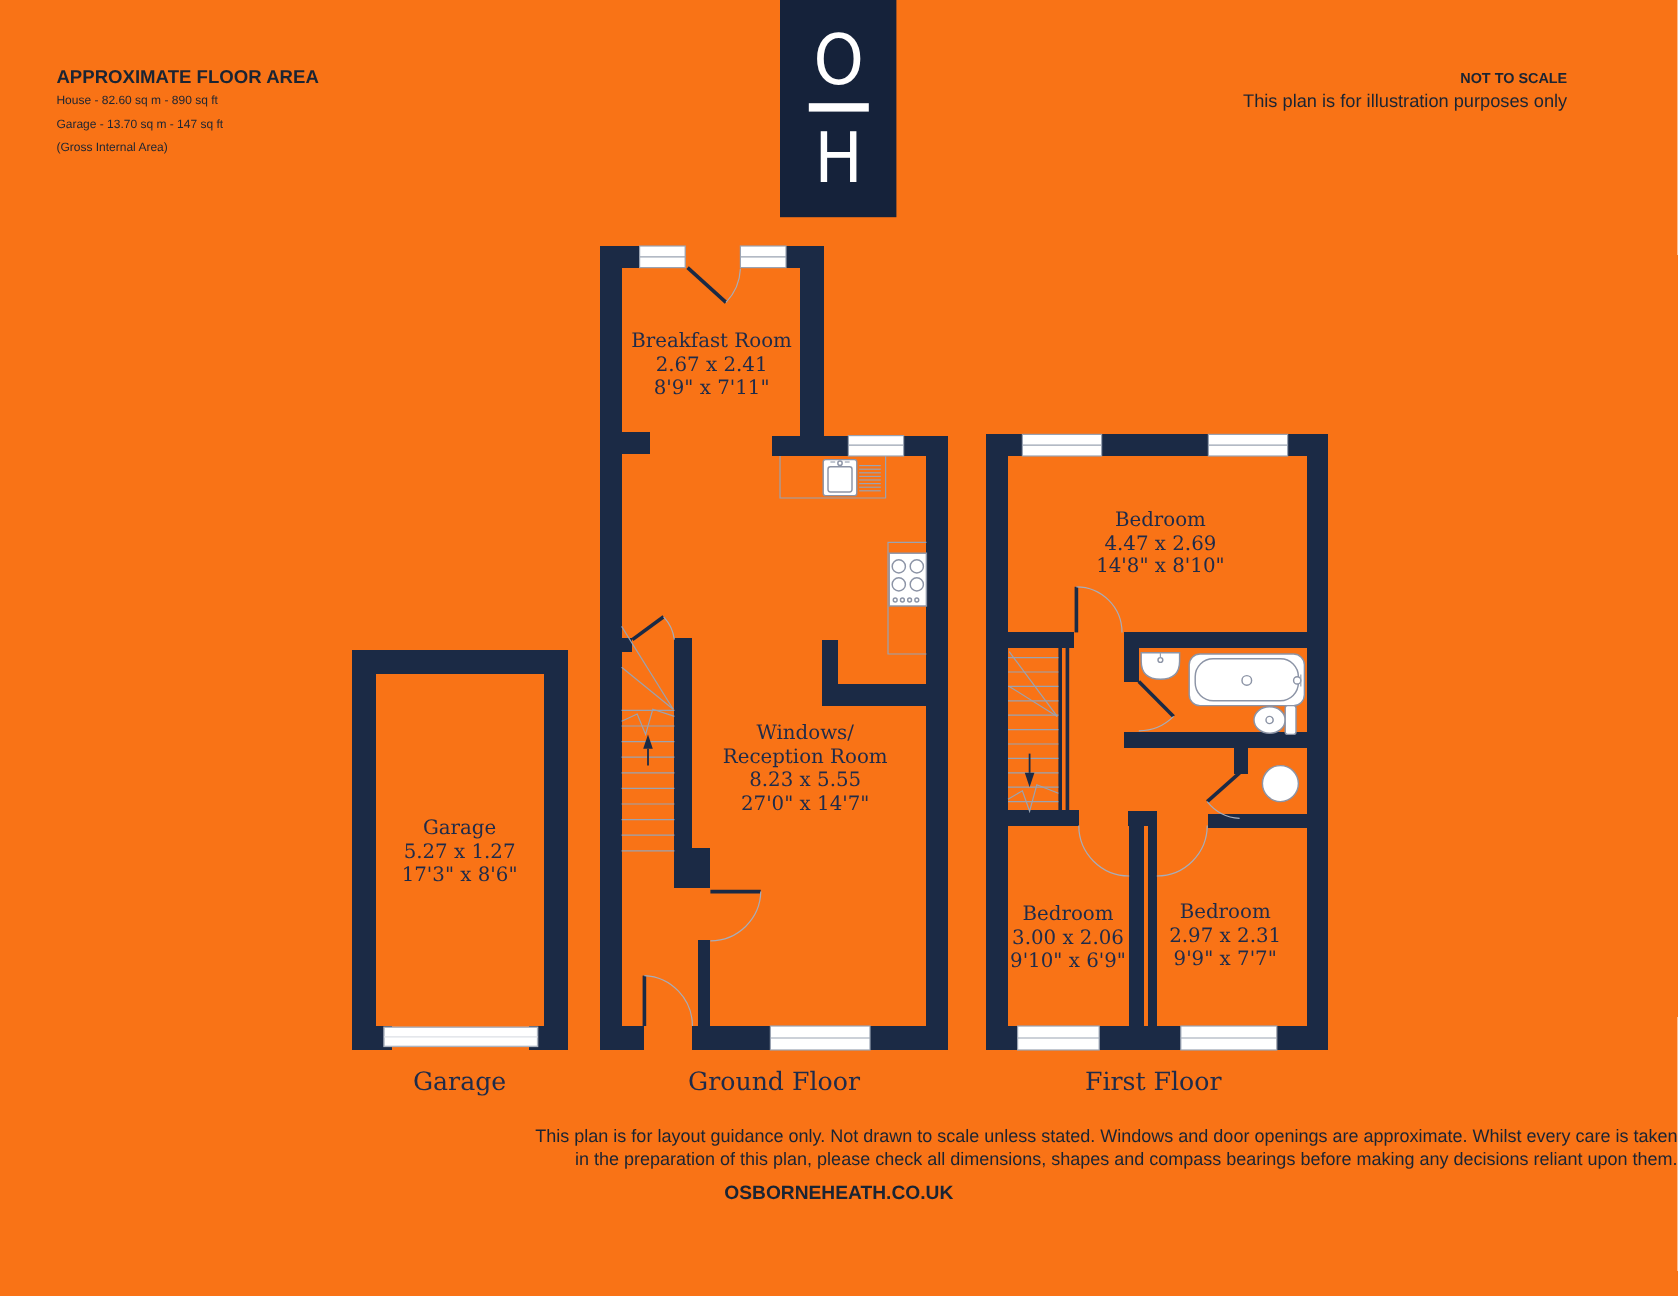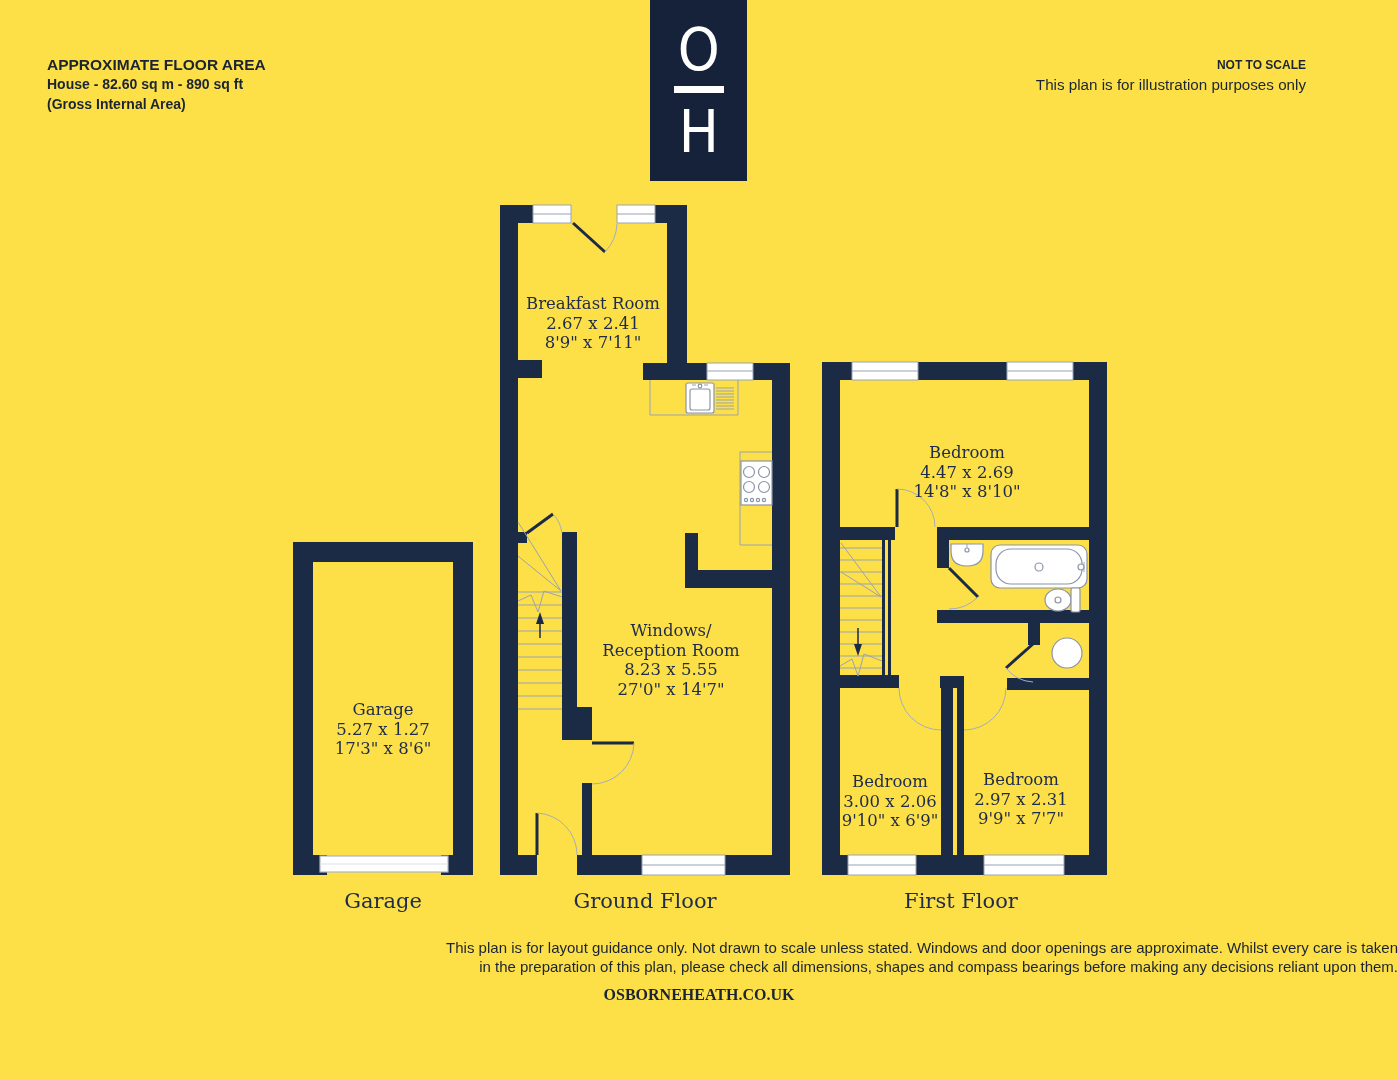--- a/index.html
+++ b/index.html
@@ -1,43 +1,43 @@
 <!DOCTYPE html>
 <html><head>
 <meta charset="utf-8">
 <style>
   html,body{margin:0;padding:0;background:#fff;}
-  .canvas{position:relative;width:1398px;height:1080px;background:#fde047;overflow:hidden;
+  .canvas{position:relative;width:1398px;height:1080px;background:#f97316;overflow:hidden;
           font-family:"Liberation Sans",sans-serif;color:#1a2433;}
   .plan-svg{position:absolute;left:0;top:0;}
   
   .hdr-left{position:absolute;left:47px;top:55px;width:330px;}
   .hdr-left .t{font-weight:bold;font-size:15.5px;line-height:20px;}
-  .hdr-left .l{font-size:14px;line-height:19.6px;font-weight:bold;}
+  .hdr-left .l{font-size:10px;line-height:19.6px;}
   .hdr-right{position:absolute;right:92px;top:55px;width:400px;text-align:right;}
   .hdr-right .t{font-weight:bold;font-size:12px;line-height:20px;text-align:right;}
   .hdr-right .s{font-size:15.2px;line-height:19.6px;}
   
   .logo{position:absolute;left:650px;top:0;width:97px;height:181px;background:#15223a;
         display:flex;flex-direction:column;align-items:center;justify-content:center;}
   .logo .letter{color:#ffffff;font-family:"DejaVu Sans",sans-serif;font-size:58px;
                 line-height:62px;font-weight:400;transform:scaleX(.92);}
   .logo .bar{width:50px;height:7px;background:#ffffff;margin:5px 0 8px 0;}
   
   .rlabel{position:absolute;width:220px;text-align:center;
           font-family:"DejaVu Serif","Liberation Serif",serif;
-          font-size:16.5px;line-height:19.5px;color:#1e2b4a;margin-top:20px;}
+          font-size:16.5px;line-height:19.5px;color:#1e2b4a;}
   .caption{position:absolute;width:220px;text-align:center;
            font-family:"DejaVu Serif","Liberation Serif",serif;
            font-size:21px;color:#1e2b4a;}
   
   .disclaimer{position:absolute;left:0;top:938px;width:1398px;text-align:right;
               font-size:15px;line-height:19px;color:#1a2433;}
   .website{position:absolute;left:0;top:986px;width:1398px;text-align:center;
-           font-weight:bold;font-size:16px;color:#1a2433;font-family:Liberation Serif, serif;}
+           font-weight:bold;font-size:16px;color:#1a2433;}
   
   .wall{fill:#1b2a45;}
   .winr{fill:#ffffff;stroke:#9aa3b2;stroke-width:1;}
   .winl{stroke:#9aa3b2;stroke-width:1;}
   .thin{stroke:#9aa3b2;stroke-width:1;fill:none;}
   .fix{stroke:#8c94a6;stroke-width:1.2;fill:#ffffff;}
   .leaf{stroke:#1b2a45;stroke-width:3;fill:none;}
   .arc{stroke:#a6adbb;stroke-width:1;fill:none;}
 </style>
 </head>
@@ -270,20 +270,21 @@
       </g>
       <g>
         <circle class="fix" cx="1067" cy="653" r="15"></circle>
       </g>
     </g>
   </svg>
 
   <div class="hdr-left">
     <div class="t">APPROXIMATE FLOOR AREA</div>
     <div class="l">House - 82.60 sq m - 890 sq ft</div>
+    <div class="l">Garage - 13.70 sq m - 147 sq ft</div>
     <div class="l">(Gross Internal Area)</div>
   </div>
 
   <div class="hdr-right">
     <div class="t">NOT TO SCALE</div>
     <div class="s">This plan is for illustration purposes only</div>
   </div>
 
   <div class="logo">
     <span class="letter">O</span>

